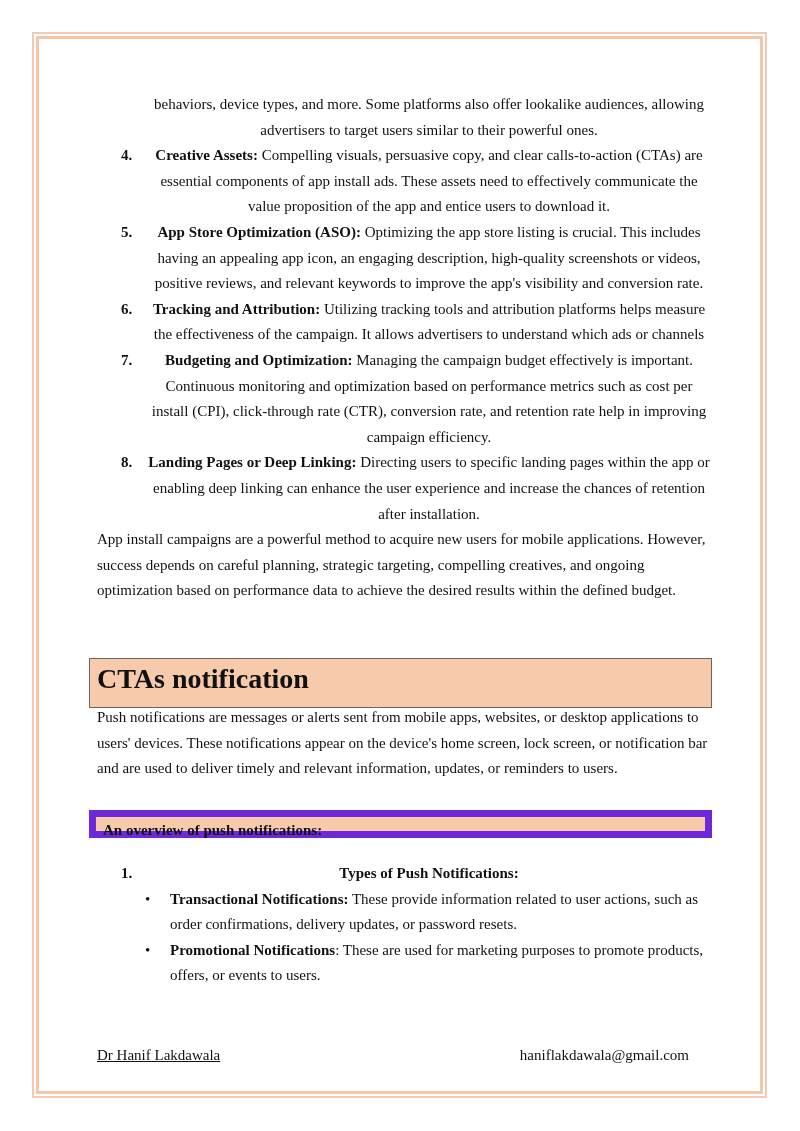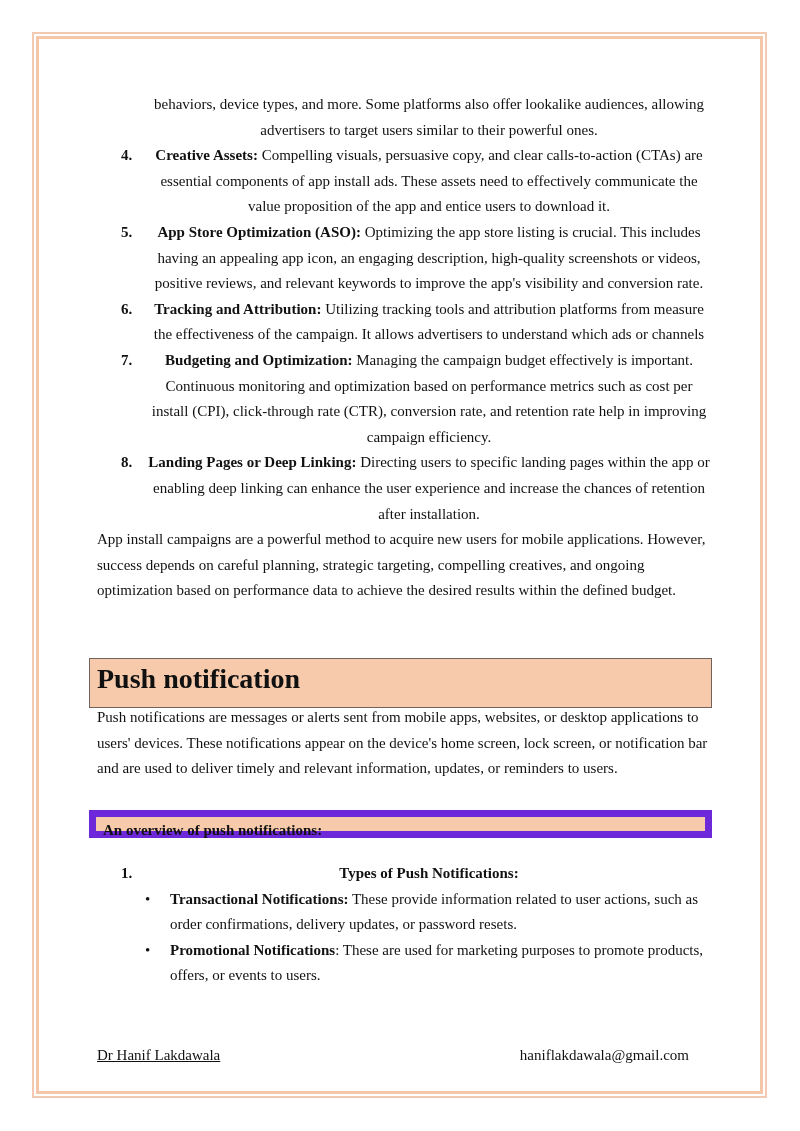--- a/index.html
+++ b/index.html
@@ -48,21 +48,21 @@
 
   <div class="ol-item">
     <span class="ol-num">5.</span>
     <div class="line"><span class="b" style="white-space: pre;">App Store Optimization (ASO):</span><span style="white-space: pre;"> Optimizing the app store listing is crucial. This includes</span></div>
     <div class="line">having an appealing app icon, an engaging description, high-quality screenshots or videos,</div>
     <div class="line">positive reviews, and relevant keywords to improve the app's visibility and conversion rate.</div>
   </div>
 
   <div class="ol-item">
     <span class="ol-num">6.</span>
-    <div class="line"><span class="b" style="white-space: pre;">Tracking and Attribution:</span><span style="white-space: pre;"> Utilizing tracking tools and attribution platforms from measure</span></div>
+    <div class="line"><span class="b" style="white-space: pre;">Tracking and Attribution:</span><span style="white-space: pre;"> Utilizing tracking tools and attribution platforms helps measure</span></div>
     <div class="line">the effectiveness of the campaign. It allows advertisers to understand which ads or channels</div>
   </div>
 
   <div class="ol-item">
     <span class="ol-num">7.</span>
     <div class="line"><span class="b" style="white-space: pre;">Budgeting and Optimization:</span><span style="white-space: pre;"> Managing the campaign budget effectively is important.</span></div>
     <div class="line">Continuous monitoring and optimization based on performance metrics such as cost per</div>
     <div class="line">install (CPI), click-through rate (CTR), conversion rate, and retention rate help in improving</div>
     <div class="line">campaign efficiency.</div>
   </div>
@@ -75,21 +75,21 @@
   </div>
 
   <div>
     <div class="line">App install campaigns are a powerful method to acquire new users for mobile applications. However,</div>
     <div class="line">success depends on careful planning, strategic targeting, compelling creatives, and ongoing</div>
     <div class="line">optimization based on performance data to achieve the desired results within the defined budget.</div>
   </div>
 </div>
 
 <div class="h1-box">
-  <div class="h1-text">Push notification</div>
+  <div class="h1-text">CTAs notification</div>
 </div>
 
 <div class="para2">
   <div class="line">Push notifications are messages or alerts sent from mobile apps, websites, or desktop applications to</div>
   <div class="line">users' devices. These notifications appear on the device's home screen, lock screen, or notification bar</div>
   <div class="line">and are used to deliver timely and relevant information, updates, or reminders to users.</div>
 </div>
 
 <div class="h2-box">
   <div class="h2-text">An overview of push notifications:</div>

